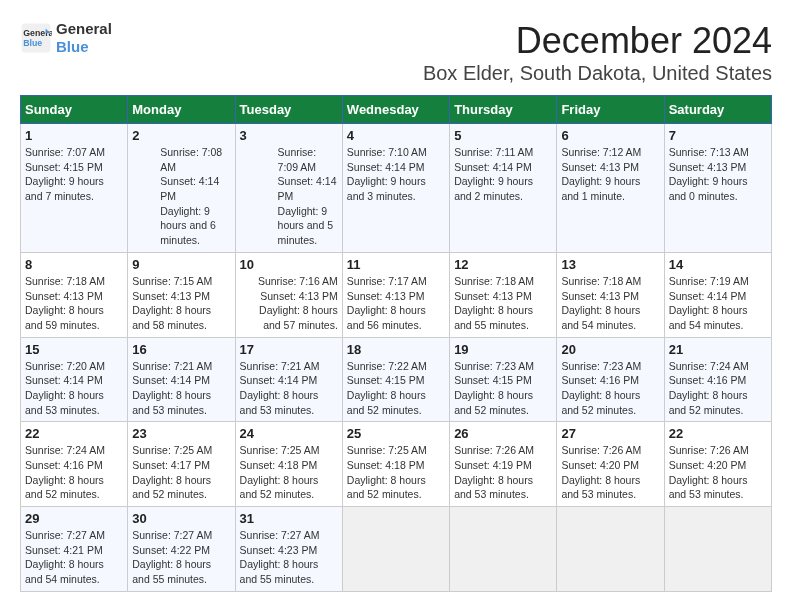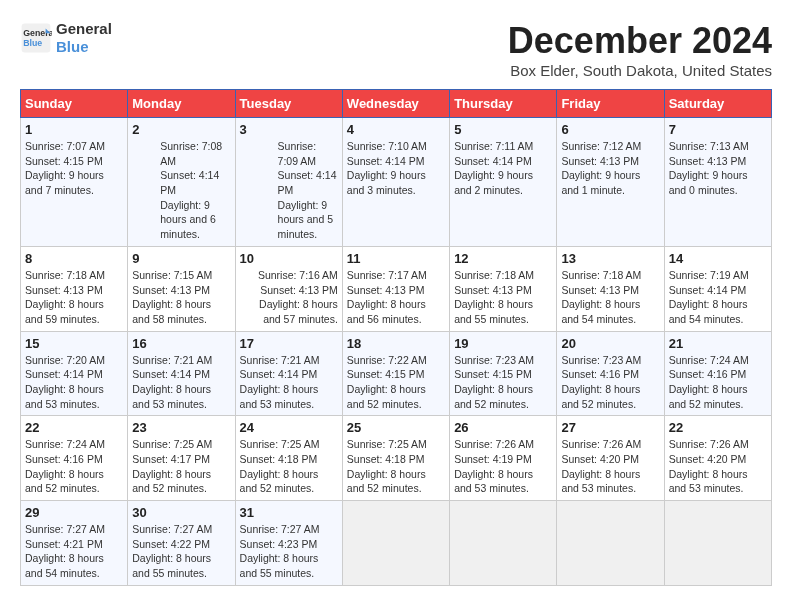--- a/index.html
+++ b/index.html
@@ -23,34 +23,34 @@
     }
     .logo-icon {
       width: 32px;
       height: 32px;
     }
     .title-area {
       text-align: right;
     }
     .month-title {
       font-size: 36px;
-      font-weight: bold;
+      font-weight: normal;
       color: #222;
     }
     .location-title {
-      font-size: 15px;
+      font-size: 20px;
       color: #444;
     }
     .calendar-table {
       width: 100%;
       border-collapse: collapse;
       font-size: 11px;
     }
     .calendar-table thead tr th {
-      background-color: #ef4444;
+      background-color: #15803d;
       color: #fff;
       padding: 6px 4px;
       text-align: left;
       font-size: 13px;
       font-weight: bold;
       border: 1px solid #3a62b4;
     }
     .calendar-table tbody tr td {
       border: 1px solid #ccc;
       vertical-align: top;

